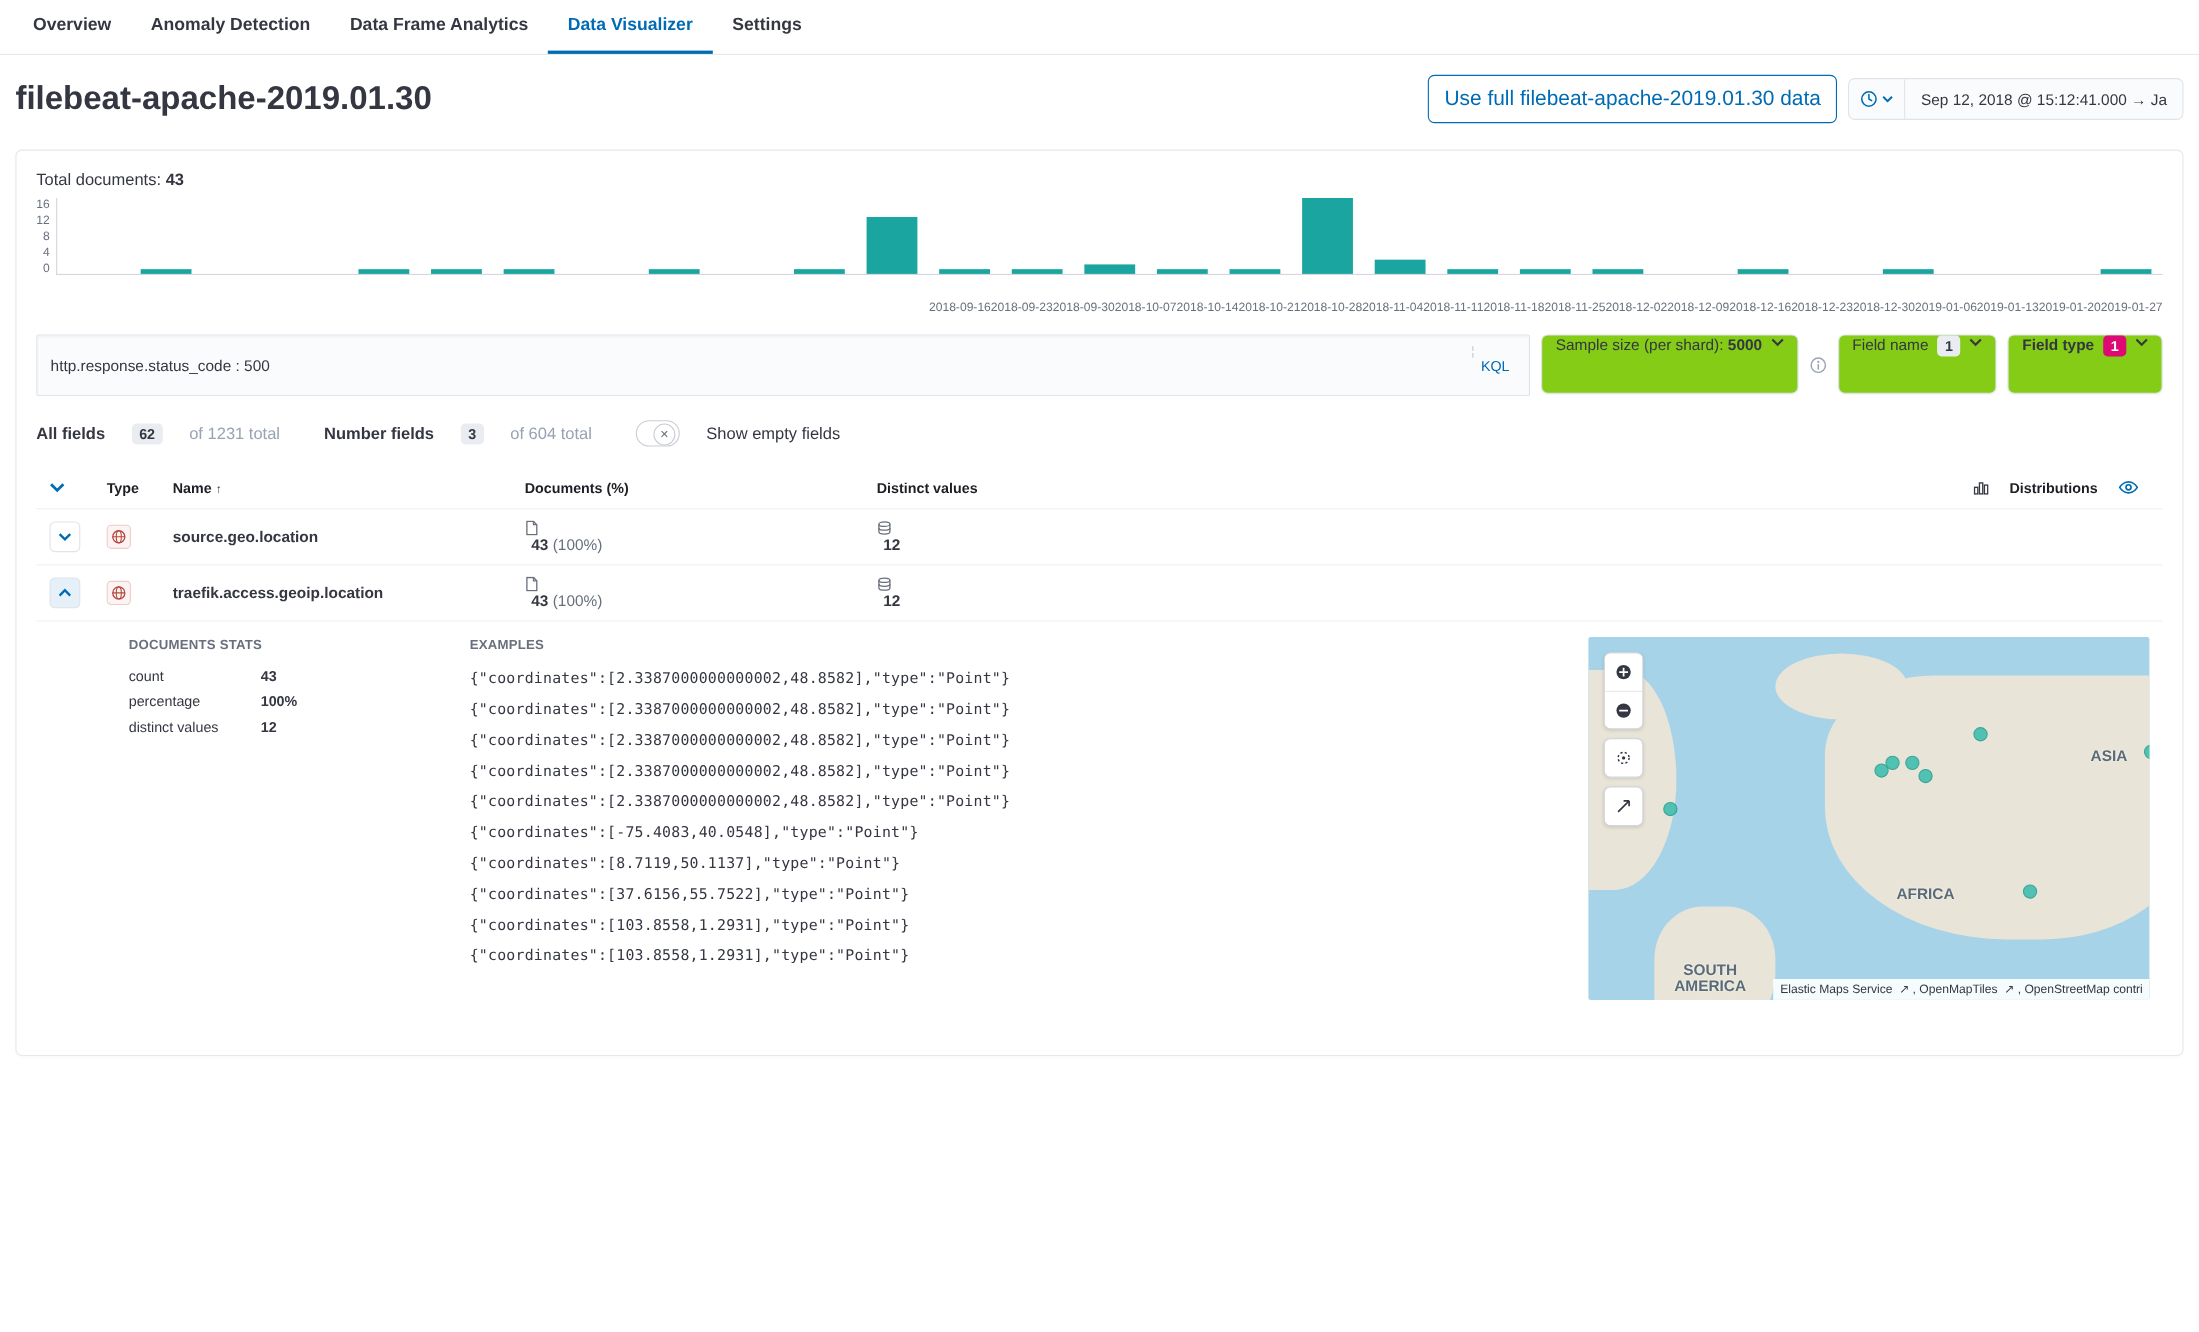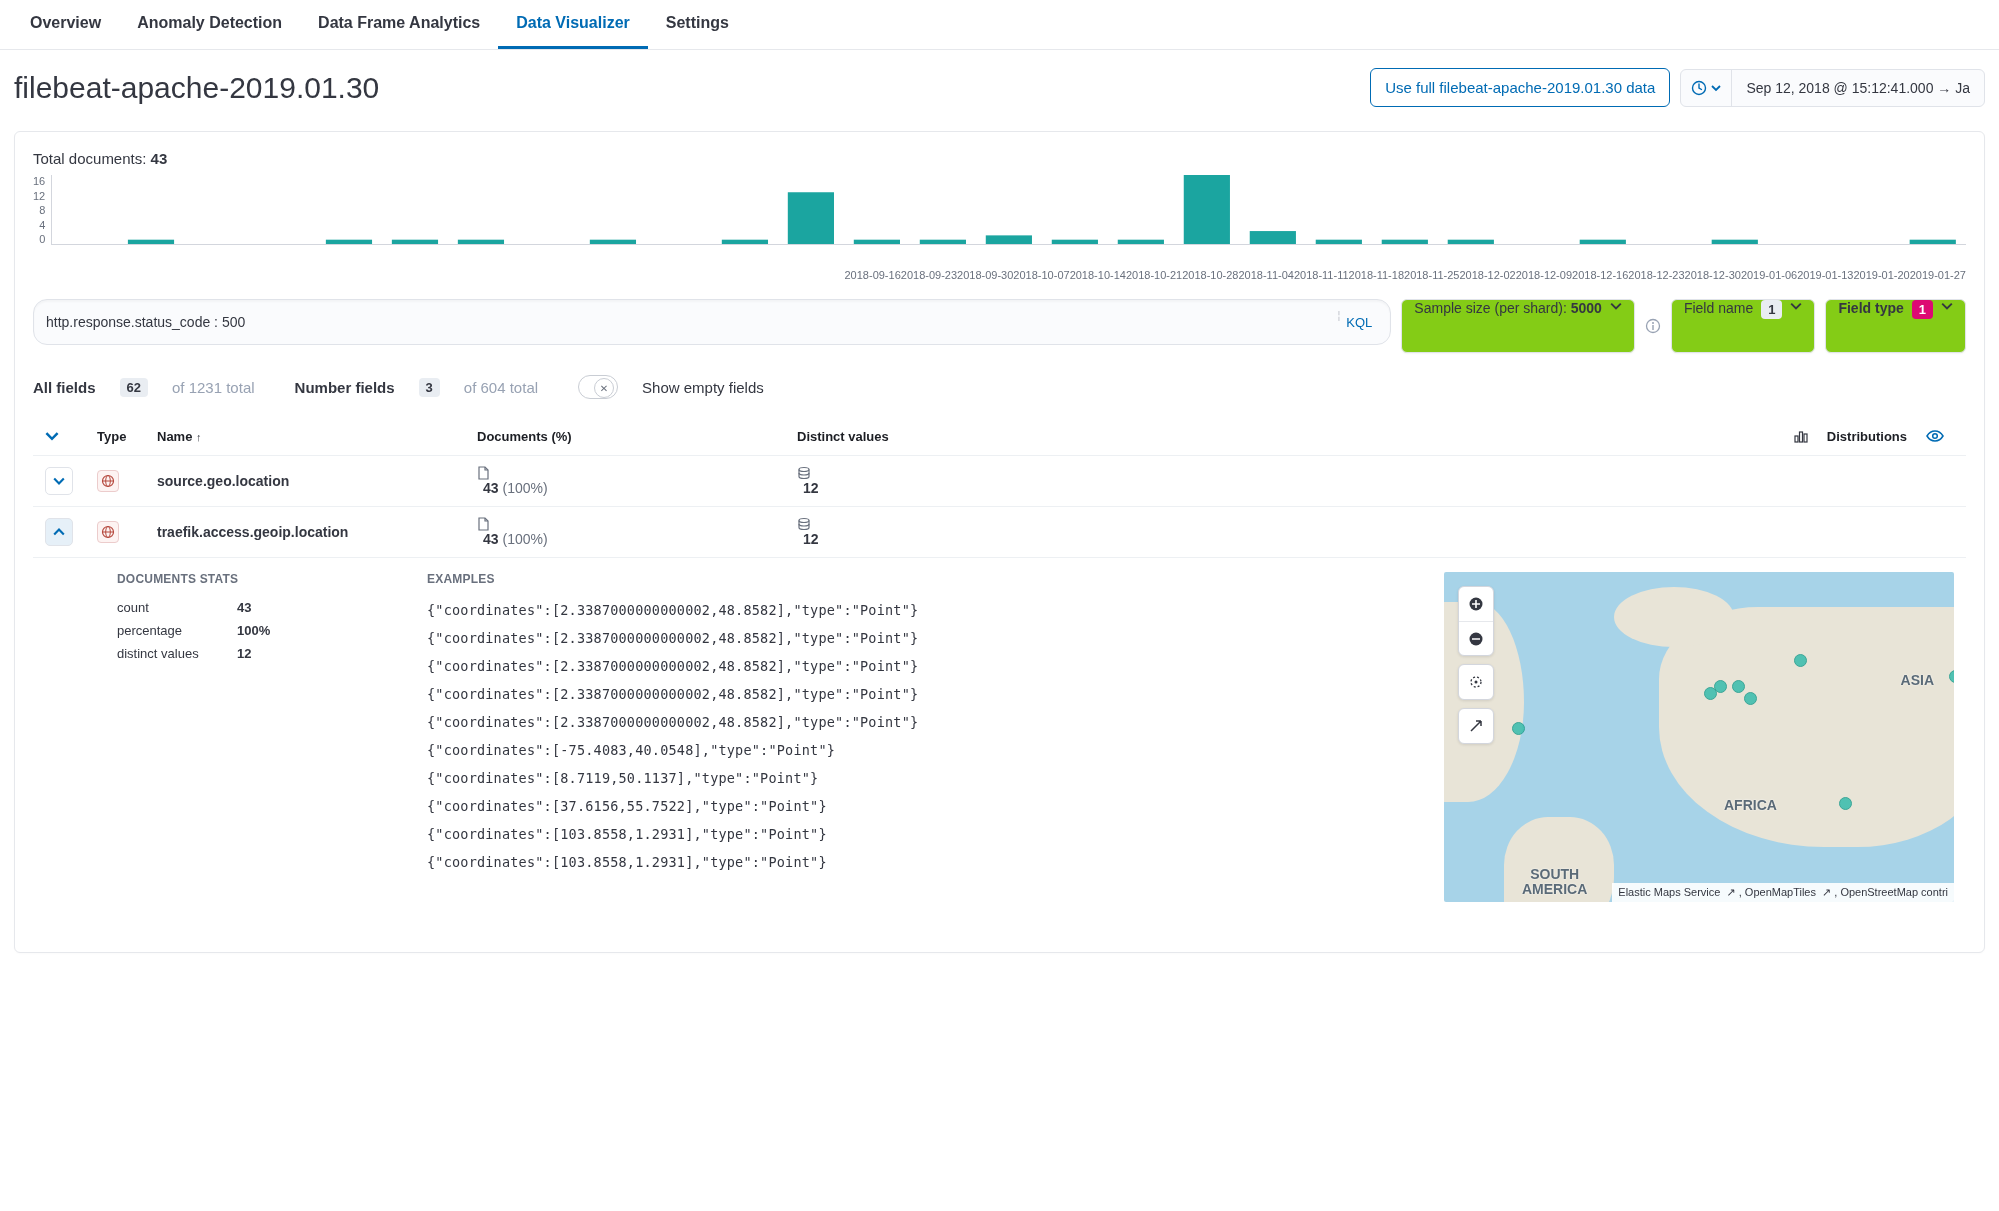--- a/index.html
+++ b/index.html
@@ -1,34 +1,34 @@
 <!DOCTYPE html>
 <html><head>
 <meta charset="utf-8">
 <style>
   * { box-sizing: border-box; margin: 0; padding: 0; }
   body { font-family: -apple-system, BlinkMacSystemFont, "Segoe UI", Helvetica, Arial, sans-serif; font-size: 14px; color: #343741; background: #fff; }
   .tabs { display: flex; border-bottom: 1px solid #e6e8ec; padding: 0 12px; }
   .tab { padding: 14px 18px; font-size: 16px; font-weight: 600; color: #343741; cursor: pointer; border-bottom: 3px solid transparent; }
   .tab.active { color: #006bb4; border-bottom-color: #006bb4; }
   .header-row { display: flex; align-items: center; justify-content: space-between; padding: 18px 14px 14px 14px; gap: 12px; }
-  .page-title { font-size: 30px; font-weight: 400; color: #343741; }
+  .page-title { font-size: 30px; font-weight: 700; color: #343741; }
   .header-actions { display: flex; align-items: center; gap: 10px; }
-  .btn-outline { border: 1px solid #006bb4; color: #006bb4; background: #fff; border-radius: 6px; padding: 10px 14px; font-size: 15px; cursor: pointer; }
+  .btn-outline { border: 1px solid #006bb4; color: #006bb4; background: #fff; border-radius: 6px; padding: 10px 14px; font-size: 19px; cursor: pointer; }
   .time-group { display: flex; align-items: center; border: 1px solid #e0e3e9; border-radius: 6px; background: #fafbfd; overflow: hidden; }
   .time-toggle { display: flex; align-items: center; gap: 4px; padding: 10px 10px; color: #006bb4; border-right: 1px solid #e0e3e9; cursor: pointer; }
   .time-display { padding: 10px 14px; color: #343741; display: flex; align-items: center; gap: 10px; white-space: nowrap; }
   .main-panel { margin: 10px 14px; border: 1px solid #e6e8ec; border-radius: 6px; padding: 18px 18px 24px 18px; background: #fff; box-shadow: 0 1px 2px rgba(0,0,0,.02); }
   .total-docs { font-size: 15px; margin-bottom: 8px; }
   .chart-wrap { position: relative; height: 88px; display: flex; }
   .y-axis { display: flex; flex-direction: column; justify-content: space-between; font-size: 11px; color: #69707d; padding-right: 6px; height: 70px; text-align: right; }
   .plot { flex: 1; border-left: 1px solid #d3d6dd; border-bottom: 1px solid #d3d6dd; height: 70px; }
   .x-axis { display: flex; justify-content: flex-end; font-size: 11px; color: #69707d; padding: 6px 0 0 30px; }
   .controls-row { display: flex; align-items: stretch; gap: 10px; margin-top: 18px; }
-  .query-box { flex: 1; display: flex; align-items: center; border: 1px solid #e0e3e9; background: #fafbfd; border-radius: 14px; padding: 6px 12px; height: 46px; position: relative; box-shadow: inset 0 2px 2px rgba(0,0,0,.03); }
+  .query-box { flex: 1; display: flex; align-items: center; border: 1px solid #e0e3e9; background: #fafbfd; border-radius: 2px; padding: 6px 12px; height: 56px; position: relative; box-shadow: inset 0 2px 2px rgba(0,0,0,.03); }
   .query-input { flex: 1; border: none; background: transparent; font-size: 14px; color: #343741; outline: none; }
   .kql { color: #006bb4; font-size: 13px; padding: 0 6px; font-weight: 500; }
   .dd { display: flex; align-items: flex-start; border: 1px solid #e0e3e9; background: #84cc16; border-radius: 6px; padding: 0 12px; height: 54px; gap: 8px; cursor: pointer; font-size: 14px; box-shadow: 0 1px 2px rgba(0,0,0,.04); }
   .info-icon { color: #69707d; font-size: 13px; }
   .badge-grey { background: #e9edf2; color: #343741; border-radius: 4px; padding: 2px 7px; font-size: 13px; font-weight: 600; }
   .badge-pink { background: #dd0a73; color: #fff; border-radius: 4px; padding: 2px 7px; font-size: 13px; font-weight: 700; }
   .meta-row { display: flex; align-items: center; gap: 40px; margin-top: 22px; flex-wrap: wrap; }
   .meta-item { display: flex; align-items: center; gap: 24px; font-size: 15px; }
   .muted { color: #98a2b3; }
   .switch { width: 40px; height: 24px; border-radius: 12px; border: 1px solid #c9cdd4; background: #fff; position: relative; cursor: pointer; }

